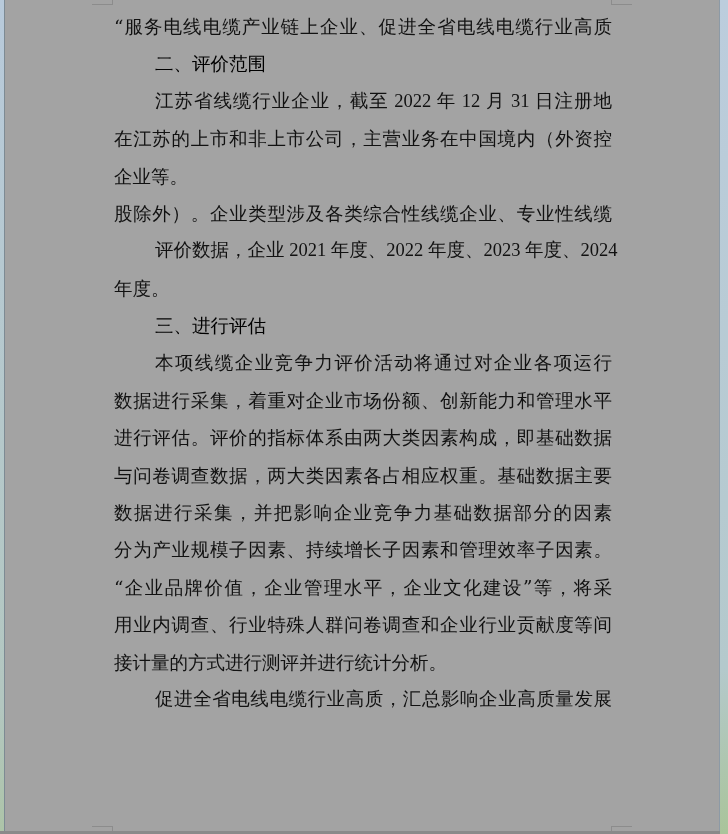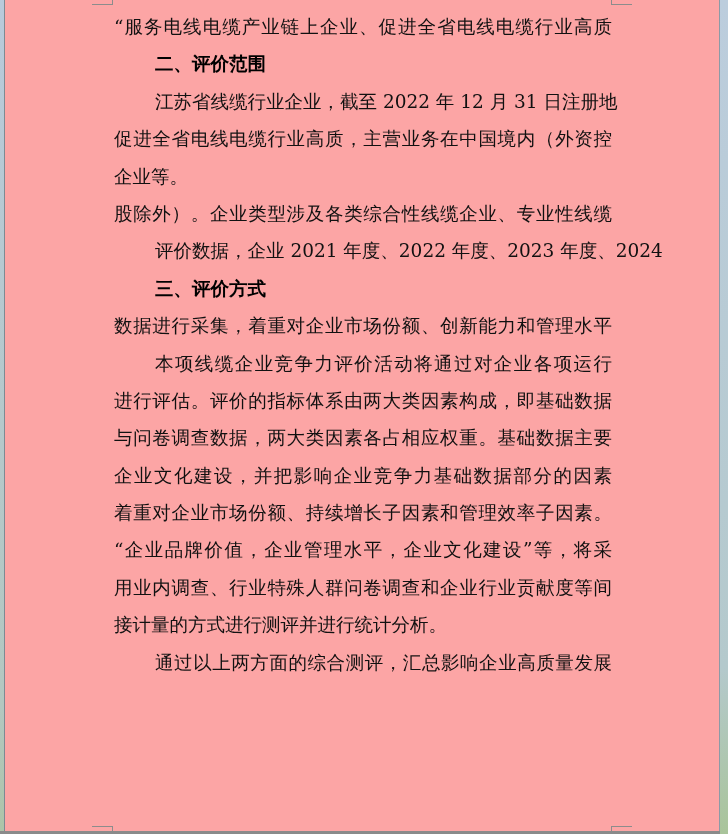--- a/index.html
+++ b/index.html
@@ -22,73 +22,74 @@
   .frame-right {
     position: absolute; left: 720px; top: 0; width: 8px; height: 834px;
     background: linear-gradient(to bottom, #bccddd, #b4c9cc 80%, #a9c49a);
   }
   .frame-bottom {
     position: absolute; left: 0; top: 831px; width: 720px; height: 3px;
     background: #8a8a8a;
   }
   .page {
     position: absolute; left: 5px; top: 0; width: 714px; height: 831px;
-    background: #fca5a5;
+    background: #a3a3a3;
   }
   .corner { position: absolute; border-color: #8c8c8c; border-style: solid; width: 20px; height: 4px; }
   .corner.tl { left: 87px; top: 0; border-width: 0 1px 1px 0; }
   .corner.tr { left: 606px; top: 0; border-width: 0 0 1px 1px; }
   .corner.bl { left: 87px; top: 826px; height: 5px; border-width: 1px 1px 0 0; }
   .corner.br { left: 606px; top: 826px; height: 5px; border-width: 1px 0 0 1px; }
 
   .content {
     position: absolute; left: 109px; top: 8px; width: 498px;
   }
   .line {
     height: 37.4px; line-height: 37.4px; white-space: nowrap;
     font-family: "DejaVu Serif", "Liberation Serif", serif;
     font-size: 18.5px; color: #111111;
     text-align: justify; text-align-last: justify;
     letter-spacing: 0;
   }
   .line.last { text-align-last: left; }
-  .line.indent { padding-left: 41px; }
+  .line.indent { padding-left: 41px; font-family: Liberation Serif, serif; }
   .heading {
     height: 37.4px; line-height: 37.4px;
     font-family: "DejaVu Sans", "Liberation Sans", sans-serif;
-    font-weight: bold; font-size: 18.5px; color: #000000;
+    font-weight: normal; font-size: 18.5px; color: #000000;
     padding-left: 41px;
   }
 </style>
 </head>
 <body>
 
 <div class="frame-left"></div>
 <div class="frame-left-line"></div>
 <div class="page">
   <div class="corner tl"></div>
   <div class="corner tr"></div>
   <div class="corner bl"></div>
   <div class="corner br"></div>
   <div class="content" id="content">
       <div class="line">“服务电线电缆产业链上企业、促进全省电线电缆行业高质</div>
       <div class="heading">二、评价范围</div>
       <div class="line indent">江苏省线缆行业企业，截至 2022 年 12 月 31 日注册地</div>
-      <div class="line">促进全省电线电缆行业高质，主营业务在中国境内（外资控</div>
+      <div class="line">在江苏的上市和非上市公司，主营业务在中国境内（外资控</div>
       <div class="line last">企业等。</div>
       <div class="line">股除外）。企业类型涉及各类综合性线缆企业、专业性线缆</div>
       <div class="line indent">评价数据，企业 2021 年度、2022 年度、2023 年度、2024</div>
-      <div class="heading">三、评价方式</div>
+      <div class="line last">年度。</div>
+      <div class="heading">三、进行评估</div>
+      <div class="line indent">本项线缆企业竞争力评价活动将通过对企业各项运行</div>
       <div class="line">数据进行采集，着重对企业市场份额、创新能力和管理水平</div>
-      <div class="line indent">本项线缆企业竞争力评价活动将通过对企业各项运行</div>
       <div class="line">进行评估。评价的指标体系由两大类因素构成，即基础数据</div>
       <div class="line">与问卷调查数据，两大类因素各占相应权重。基础数据主要</div>
-      <div class="line">企业文化建设，并把影响企业竞争力基础数据部分的因素</div>
-      <div class="line">着重对企业市场份额、持续增长子因素和管理效率子因素。</div>
+      <div class="line">数据进行采集，并把影响企业竞争力基础数据部分的因素</div>
+      <div class="line">分为产业规模子因素、持续增长子因素和管理效率子因素。</div>
       <div class="line">“企业品牌价值，企业管理水平，企业文化建设”等，将采</div>
       <div class="line">用业内调查、行业特殊人群问卷调查和企业行业贡献度等间</div>
       <div class="line last">接计量的方式进行测评并进行统计分析。</div>
-      <div class="line indent">通过以上两方面的综合测评，汇总影响企业高质量发展</div>
+      <div class="line indent">促进全省电线电缆行业高质，汇总影响企业高质量发展</div>
     </div>
 </div>
 <div class="frame-right-line"></div>
 <div class="frame-right"></div>
 <div class="frame-bottom"></div>
 
 </body></html>

